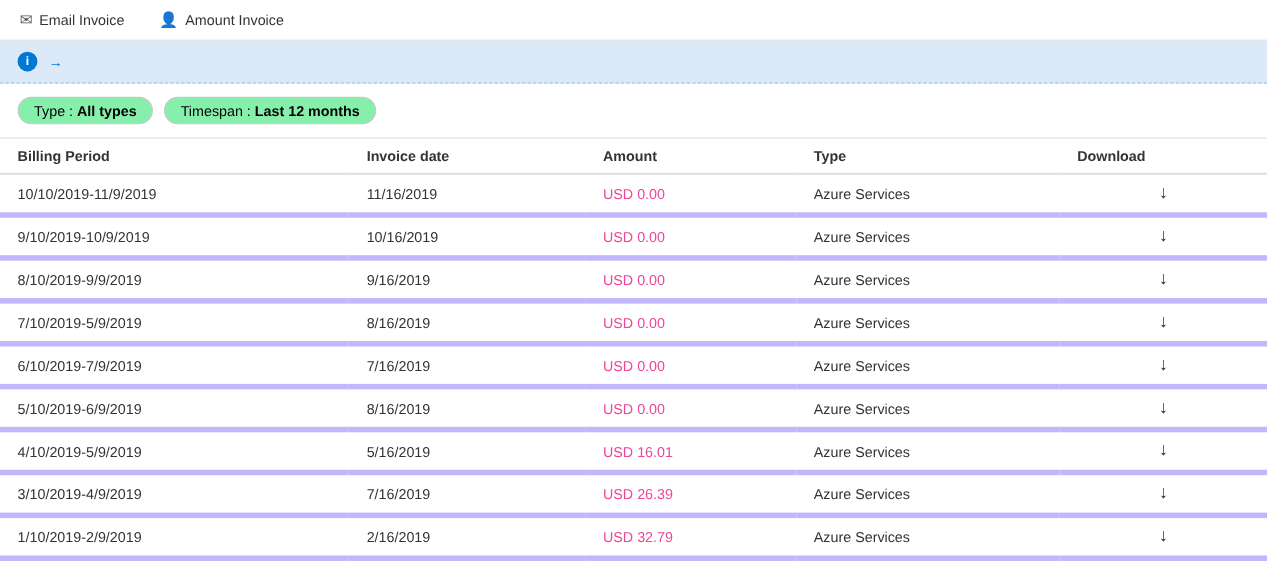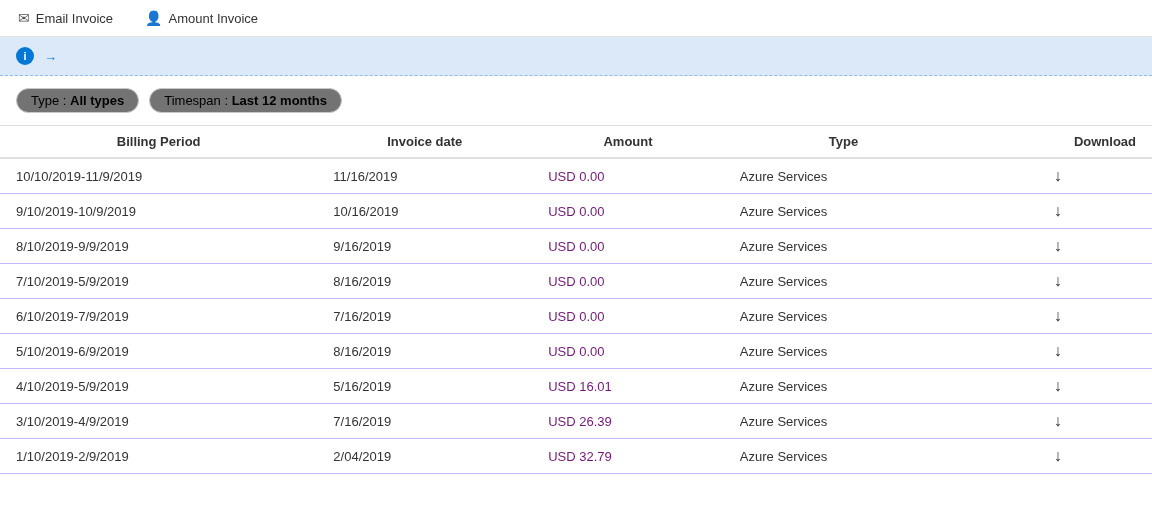--- a/index.html
+++ b/index.html
@@ -70,50 +70,50 @@
       display: flex;
       gap: 10px;
       border-bottom: 1px solid #e0e0e0;
     }
 
     .filter-pill {
       border: 1px solid #c8c8c8;
       border-radius: 20px;
       padding: 4px 14px;
       font-size: 13px;
-      background: #737373;
+      background: #86efac;
       cursor: pointer;
     }
 
     .filter-pill strong {
       font-weight: 600;
     }
 
     table {
       width: 100%;
       border-collapse: collapse;
       padding: 0 16px;
     }
 
     th {
-      text-align: center;
+      text-align: left;
       font-weight: 700;
       padding: 8px 16px;
       font-size: 13px;
       border-bottom: 2px solid #e0e0e0;
     }
 
     td {
       padding: 8px 16px;
       font-size: 13px;
-      border-bottom: 1px solid #c4b5fd;
+      border-bottom: 5px solid #c4b5fd;
     }
 
     .amount-link {
-      color: #701a75;
+      color: #ec4899;
       text-decoration: none;
       cursor: pointer;
     }
 
     .download-btn {
       background: none;
       border: none;
       cursor: pointer;
       font-size: 16px;
       color: #333;
@@ -157,21 +157,21 @@
   </button>
 </div>
 
 <table>
   <thead>
     <tr>
       <th>Billing Period</th>
       <th>Invoice date</th>
       <th>Amount</th>
       <th>Type</th>
-      <th style="text-align:right">Download</th>
+      <th style="text-align:left">Download</th>
     </tr>
   </thead>
   <tbody id="table-body">
   <tr>
         <td>10/10/2019-11/9/2019</td>
         <td>11/16/2019</td>
         <td><a class="amount-link" href="#">USD 0.00</a></td>
         <td>Azure Services</td>
         <td class="download-cell"><button class="download-btn">↓</button></td>
       </tr>
@@ -219,19 +219,19 @@
       </tr>
       <tr>
         <td>3/10/2019-4/9/2019</td>
         <td>7/16/2019</td>
         <td><a class="amount-link" href="#">USD 26.39</a></td>
         <td>Azure Services</td>
         <td class="download-cell"><button class="download-btn">↓</button></td>
       </tr>
       <tr>
         <td>1/10/2019-2/9/2019</td>
-        <td>2/04/2019</td>
+        <td>2/16/2019</td>
         <td><a class="amount-link" href="#">USD 32.79</a></td>
         <td>Azure Services</td>
         <td class="download-cell"><button class="download-btn">↓</button></td>
       </tr>
     </tbody>
 </table>
 
 </body></html>

